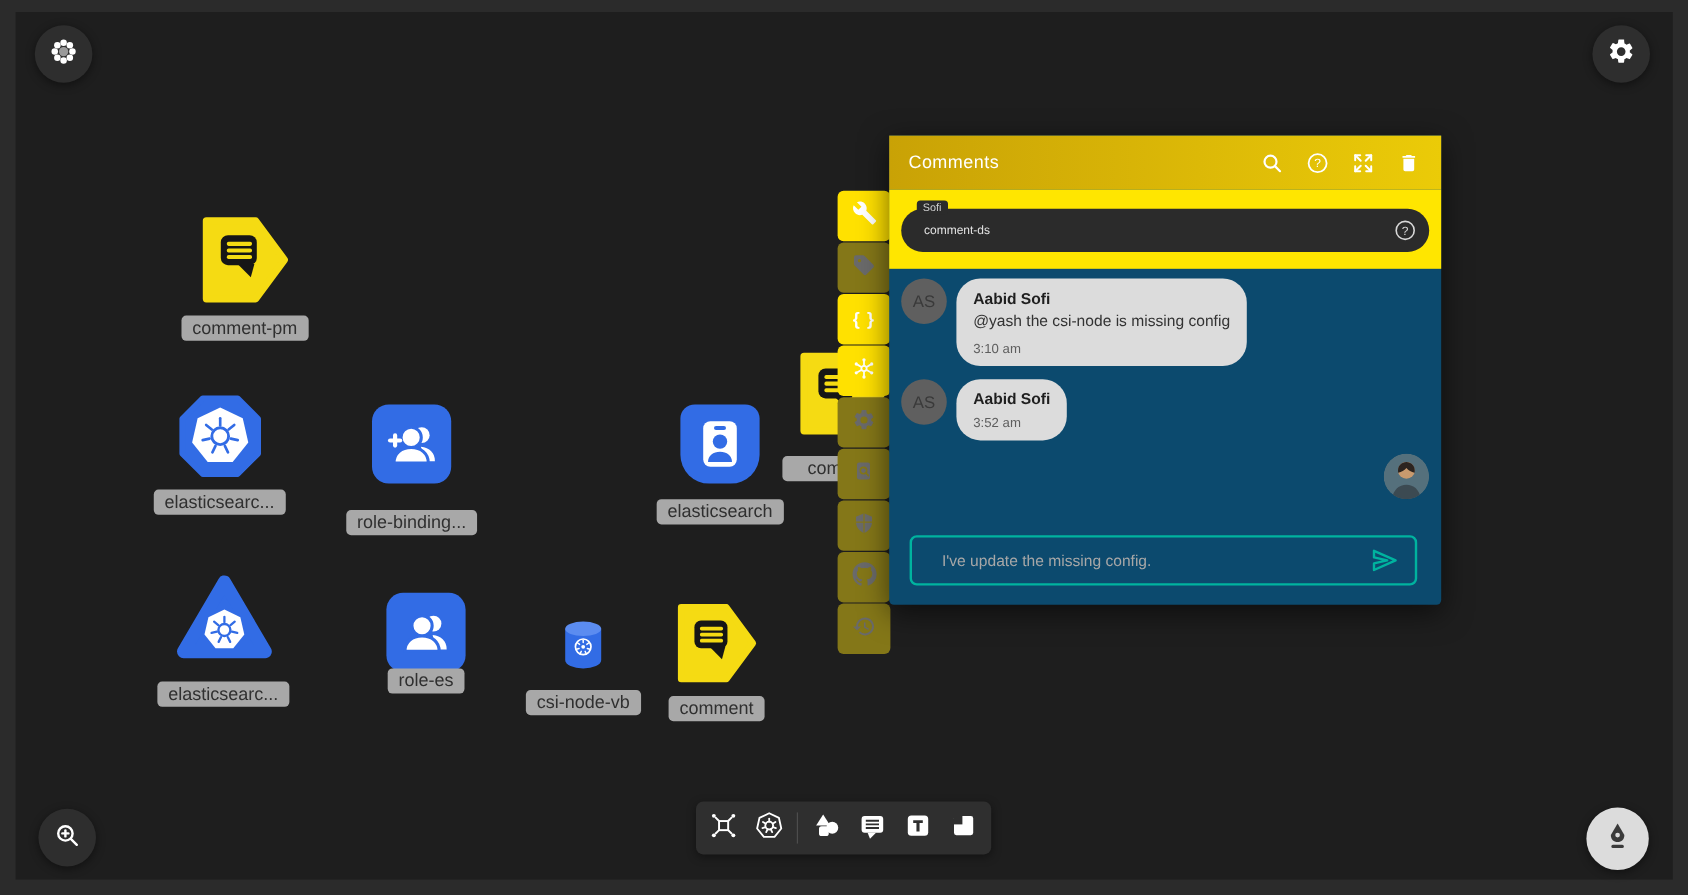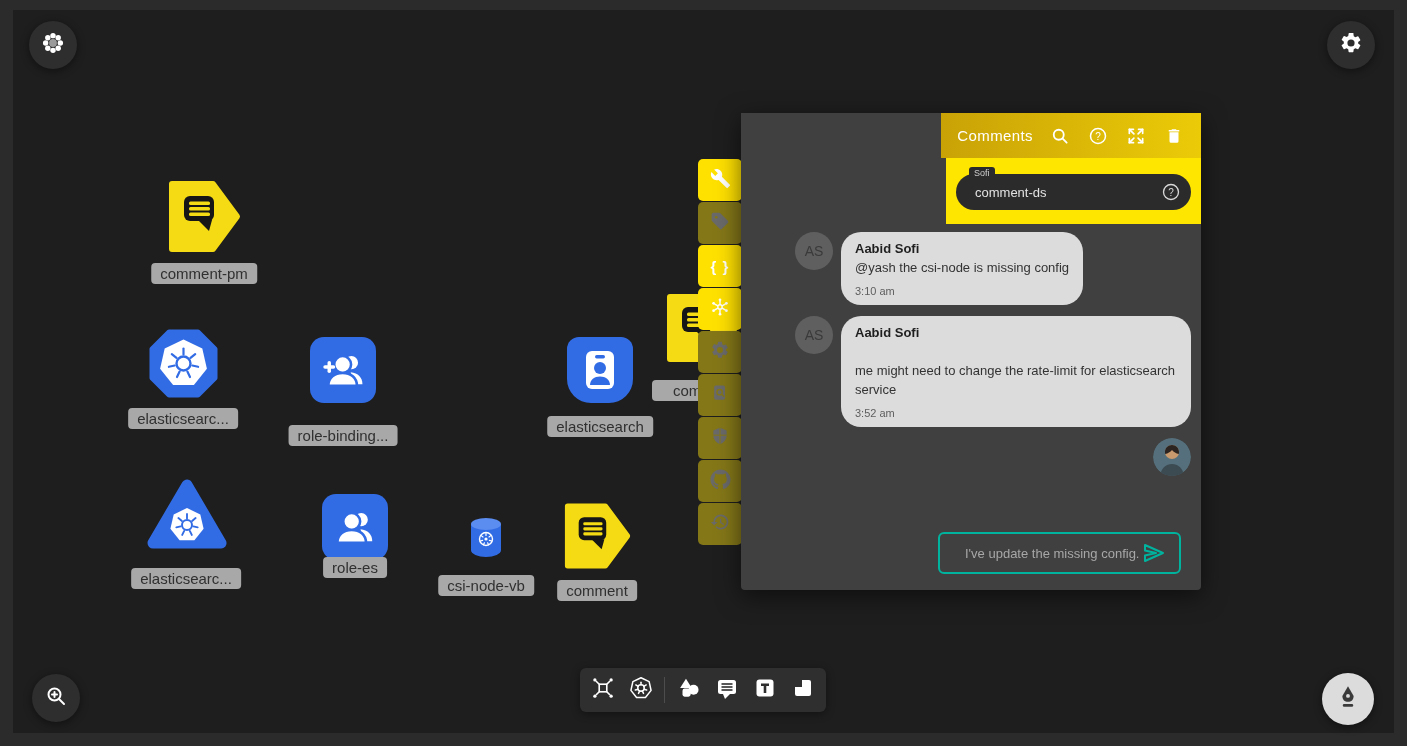--- a/index.html
+++ b/index.html
@@ -33,31 +33,31 @@
   .badge-shape { border-radius:12px 12px 24px 24px; background:#326CE5; display:flex; align-items:center; justify-content:center; }
 
   
   #bottom-toolbar { position:absolute; left:580px; top:668px; width:246px; height:44px; background:#2f2f2f;
                     border-radius:6px; display:flex; align-items:center; justify-content:space-evenly;
                     box-shadow:0 2px 8px rgba(0,0,0,.4); z-index:4; }
   .btool { width:30px; height:30px; display:flex; align-items:center; justify-content:center; cursor:pointer; }
   .vdiv { width:1px; height:26px; background:#4d4d4d; }
 
   
-  #panel { position:absolute; left:741px; top:113px; width:460px; height:477px; background:#404040;
-           z-index:6; box-shadow:0 6px 24px rgba(0,0,0,.55); border-radius:0 0 4px 4px; display:flex; flex-direction:column;align-items:flex-end; }
+  #panel { position:absolute; left:741px; top:113px; width:460px; height:391px; background:#0c4a6e;
+           z-index:6; box-shadow:0 6px 24px rgba(0,0,0,.55); border-radius:0 0 4px 4px; display:flex; flex-direction:column; }
   #panel-header { height:45px; flex:0 0 45px; background:linear-gradient(90deg,#c9a206,#ebcb08);
                   display:flex; align-items:center; padding:0 16px; }
   #panel-title { color:#fff; font-size:15px; letter-spacing:.4px; flex:1; }
   .hicon { width:22px; height:22px; margin-left:16px; display:flex; align-items:center; justify-content:center; cursor:pointer; }
 
   #name-area { background:#ffe600; padding:16px 10px 14px; flex:0 0 auto; }
   #name-wrap { position:relative; }
   #name-input { width:100%; height:36px; background:#2b2b2b; border:none; border-radius:18px;
-                color:#e2e2e2; font-size:13px; padding:0 40px 0 19px; font-family:"Liberation Sans",sans-serif; }
+                color:#e2e2e2; font-size:10px; padding:0 40px 0 19px; font-family:"Liberation Sans",sans-serif; }
   #name-chip { position:absolute; top:-7px; left:13px; background:#2b2b2b; color:#cfcfcf; font-size:9px;
                padding:1px 5px; border-radius:3px; }
   #name-help { position:absolute; right:10px; top:8px; width:20px; height:20px; cursor:pointer; }
 
   #chat { flex:1; padding:8px 10px 0; overflow:hidden; }
   .mrow { display:flex; gap:8px; margin-bottom:11px; align-items:flex-start; }
   .mrow.right { justify-content:flex-end; }
   .avatar { width:38px; height:38px; border-radius:50%; background:#5f5f5f; color:#3a3a3a;
             display:flex; align-items:center; justify-content:center; font-size:14px; flex:0 0 38px; }
   .avatar-photo { width:38px; height:38px; border-radius:50%; overflow:hidden; flex:0 0 38px; }
@@ -434,21 +434,20 @@
         <div class="bubble">
           <div class="author">Aabid Sofi</div>
           <div class="text">@yash the csi-node is missing config</div>
           <div class="time">3:10 am</div>
         </div>
       </div>
       <div class="mrow">
         <div class="avatar">AS</div>
         <div class="bubble tall">
           <div class="author">Aabid Sofi</div>
-          <div class="text">me might need to change the rate-limit for elasticsearch service</div>
           <div class="time">3:52 am</div>
         </div>
       </div>
       <div class="mrow right">
         <div class="avatar-photo">
           <svg width="38" height="38" viewBox="0 0 38 38">
               <circle cx="19" cy="19" r="19" fill="#55707c"></circle>
               <circle cx="19" cy="14" r="7" fill="#c99a6e"></circle>
               <path d="M19 7c-4 0-7 3-7 7 0 1 .2 2 .2 2 2.8-.6 5-2 6.8-4 1.8 2 4 3.4 6.8 4 0 0 .2-1 .2-2 0-4-3-7-7-7z" fill="#2c2420"></path>
               <path d="M7 38c1-8 6-12 12-12s11 4 12 12z" fill="#3c4a52"></path>

